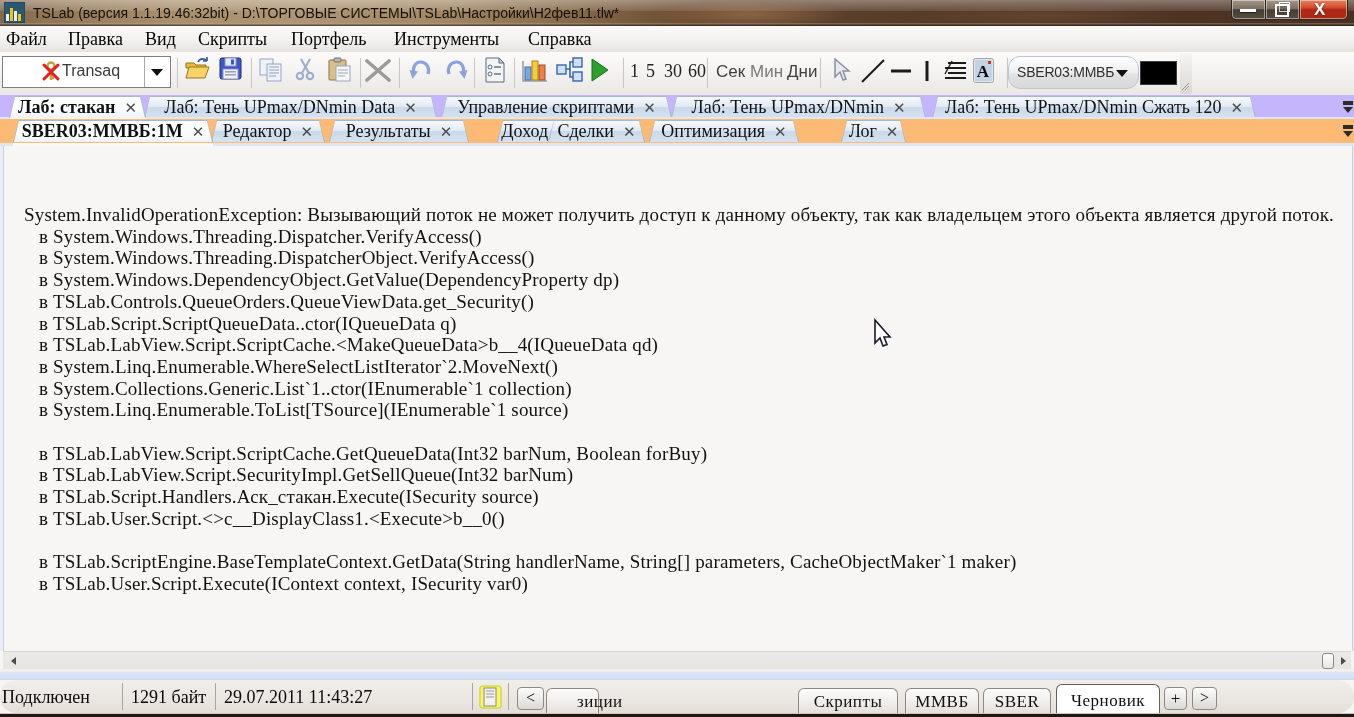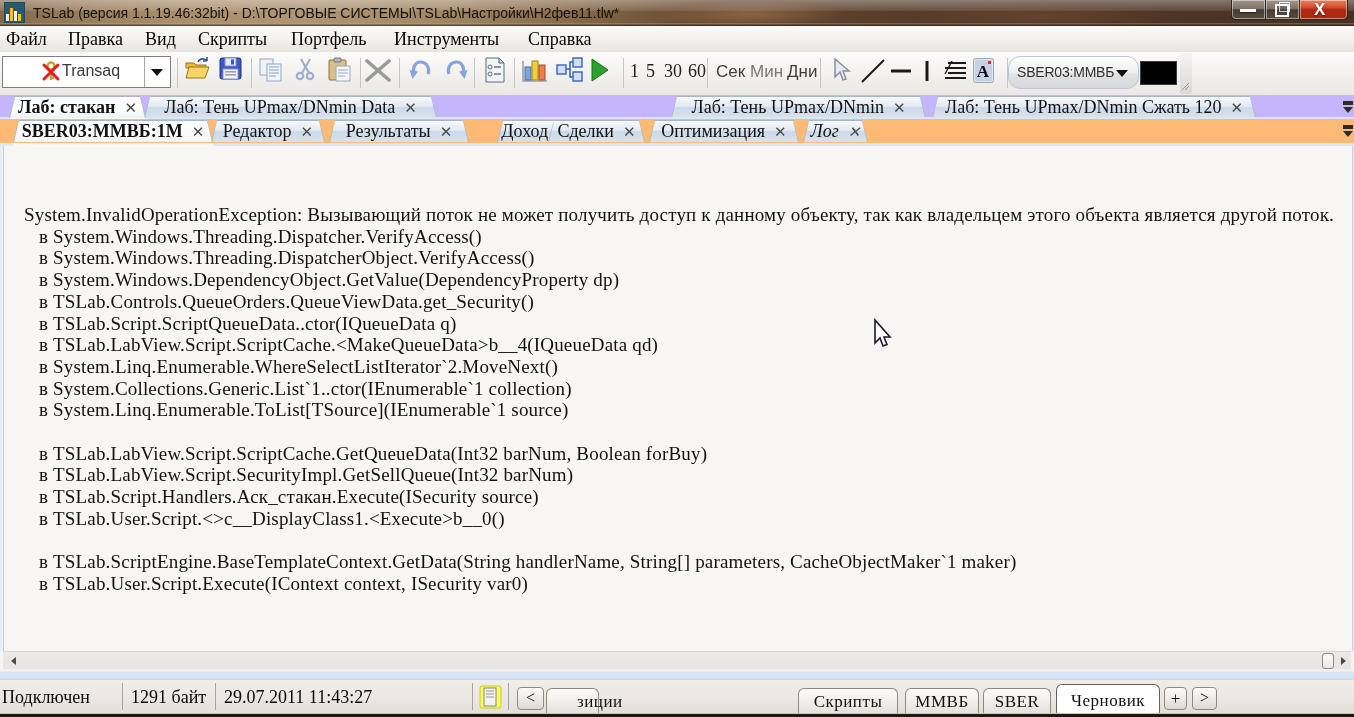--- a/index.html
+++ b/index.html
@@ -82,21 +82,21 @@
   #content .line{position:absolute;font-family:"Liberation Serif",serif;font-size:19px;letter-spacing:0.17px;color:#121212;white-space:nowrap;}
   
   #hscroll{position:absolute;left:3px;top:651px;width:1348px;height:18px;background:linear-gradient(180deg,#eceae8,#e6e4e1);border-top:1px solid #d8d5d2;}
   #hthumb{position:absolute;left:1319px;top:1px;width:10px;height:14px;background:linear-gradient(180deg,#fdfdfd,#e8e6e4);border:1px solid #8a8a8a;border-radius:3px;}
   .harrow{position:absolute;top:5px;width:0;height:0;}
   
   #bluestrip{position:absolute;left:0;top:669px;width:1354px;height:11px;background:linear-gradient(180deg,#f2f1ef 0%,#f2f1ef 18%,#dce5f6 30%,#d8e2f5 80%,#c9d6ec 100%);}
   
   #statusbar{position:absolute;left:0;top:680px;width:1354px;height:33px;
     background:linear-gradient(180deg,#f1eeea 0%,#eae6e1 60%,#e2ded8 100%);
-    font-family:"Liberation Serif",serif;font-size:18px;color:#0a0a0a;}
+    font-family:"Liberation Serif",serif;font-size:18px;color:#0a0a0a;border-radius:16px;}
   .ssep{position:absolute;top:3px;width:1px;height:27px;background:#a9a49d;}
   #statusbar .stext{position:absolute;top:7px;}
   .btab{position:absolute;top:8px;height:25px;background:linear-gradient(180deg,#fcfcfb 0%,#f0eeeb 55%,#e4e1dc 100%);
      border:1px solid #8e8a83;border-bottom:none;border-radius:6px 6px 0 0;
      font-family:"Liberation Serif",serif;font-size:17px;letter-spacing:.5px;color:#111;text-align:center;box-sizing:border-box;}
   .btab.active{background:#ffffff;top:4px;height:29px;border-color:#63605a;z-index:3;}
   .bbtn{position:absolute;top:7px;height:23px;background:linear-gradient(180deg,#fcfcfb,#dcd9d4);
      border:1px solid #8e8a83;border-radius:4px;font-size:16px;text-align:center;color:#111;box-sizing:border-box;}
   #bottomedge{position:absolute;left:0;top:713px;width:1354px;height:4px;background:#1e1811;border-top:1px solid #cdc5ba;}
 </style></head>
@@ -283,20 +283,25 @@
     <div class="tab active" style="left: 9px; width: 137px; z-index: 2;">
       <div class="bgx"></div>
       <div class="bgi"></div>
       <div class="lbl">Лаб: стакан&nbsp; <span class="x">✕</span></div>
     </div>
     <div class="tab" style="left: 144px; width: 293px;">
       <div class="bgx"></div>
       <div class="bgi"></div>
       <div class="lbl">Лаб: Тень UPmax/DNmin Data&nbsp; <span class="x">✕</span></div>
     </div>
+    <div class="tab" style="left: 441px; width: 231px;">
+      <div class="bgx"></div>
+      <div class="bgi"></div>
+      <div class="lbl">Управление скриптами&nbsp; <span class="x">✕</span></div>
+    </div>
     <div class="tab" style="left: 671px; width: 255px;">
       <div class="bgx"></div>
       <div class="bgi"></div>
       <div class="lbl">Лаб: Тень UPmax/DNmin&nbsp; <span class="x">✕</span></div>
     </div>
     <div class="tab" style="left: 932px; width: 324px;">
       <div class="bgx"></div>
       <div class="bgi"></div>
       <div class="lbl">Лаб: Тень UPmax/DNmin Сжать 120&nbsp; <span class="x">✕</span></div>
     </div>
@@ -332,21 +337,21 @@
     <div class="tab" style="left: 548px; width: 97px;">
       <div class="bgx"></div>
       <div class="bgi"></div>
       <div class="lbl">Сделки&nbsp; <span class="x">✕</span></div>
     </div>
     <div class="tab" style="left: 649px; width: 150px;">
       <div class="bgx"></div>
       <div class="bgi"></div>
       <div class="lbl">Оптимизация&nbsp; <span class="x">✕</span></div>
     </div>
-    <div class="tab" style="left: 803px; width: 65px; font-style: italic;">
+    <div class="tab" style="left: 841px; width: 65px;">
       <div class="bgx"></div>
       <div class="bgi"></div>
       <div class="lbl">Лог&nbsp; <span class="x">✕</span></div>
     </div>
     <div class="tabddr" style="left: 1343px; top: 5px;">
       <div class="b"></div>
       <div class="t"></div>
     </div>
   </div>
   <div class="tabline" style="top:143px">

